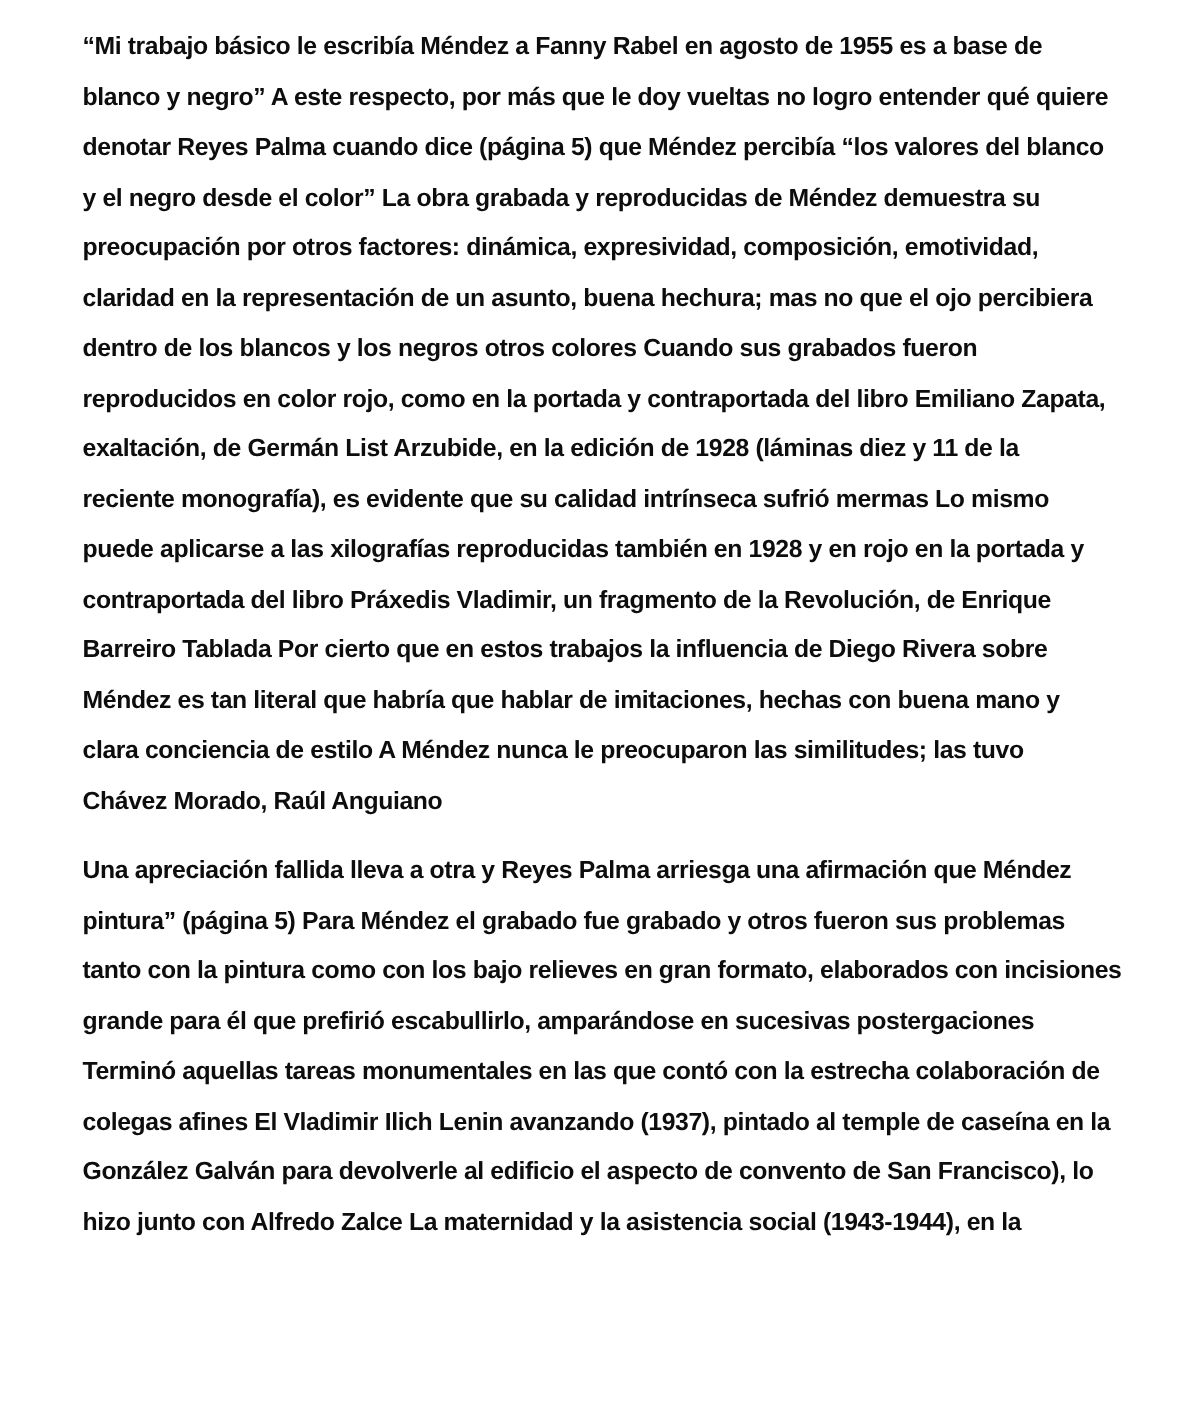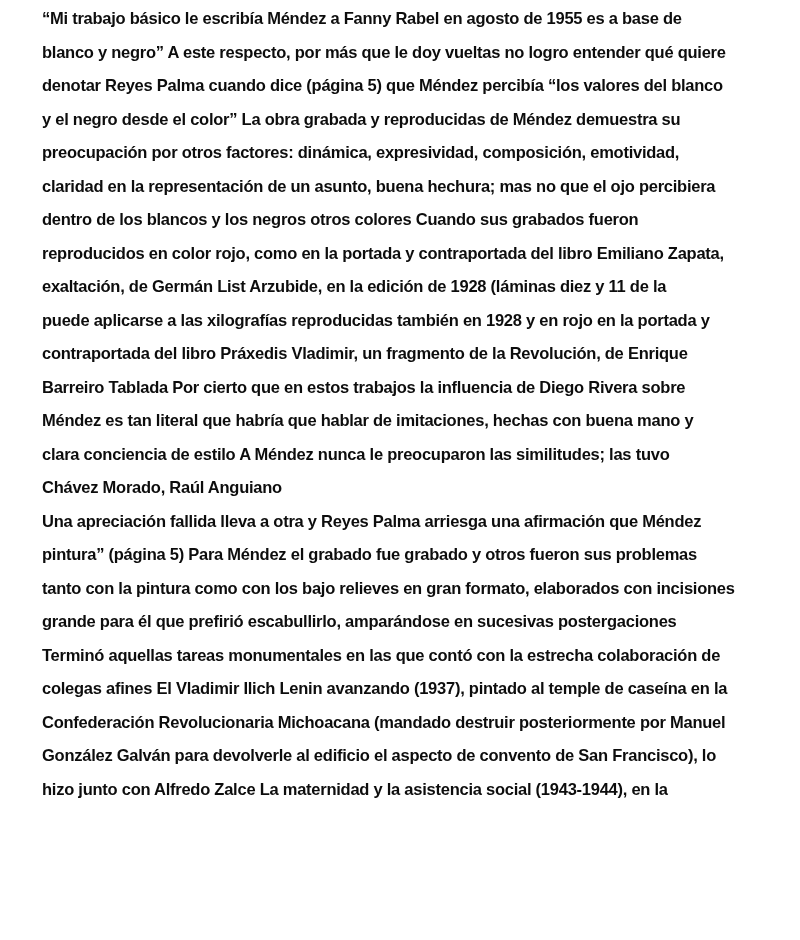--- a/index.html
+++ b/index.html
@@ -18,21 +18,21 @@
     height: 940px;
     padding: 2px 28px 0 42px;
     font-family: "Liberation Sans", "DejaVu Sans", sans-serif;
     font-weight: 700;
     font-size: 16.5px;
     line-height: 33.5px;
     letter-spacing: -0.25px;
     color: #0d0d0d;
   }
   .paragraph {
-    margin: 0;
+    margin: 13px;
     padding: 0;
   }
   .line {
     white-space: nowrap;
   }
 </style>
 </head>
 <body>
 
 <div class="page">
@@ -40,33 +40,33 @@
   <div class="paragraph">
     <div class="line">“Mi trabajo básico le escribía Méndez a Fanny Rabel en agosto de 1955 es a base de</div>
     <div class="line">blanco y negro” A este respecto, por más que le doy vueltas no logro entender qué quiere</div>
     <div class="line">denotar Reyes Palma cuando dice (página 5) que Méndez percibía “los valores del blanco</div>
     <div class="line">y el negro desde el color” La obra grabada y reproducidas de Méndez demuestra su</div>
     <div class="line">preocupación por otros factores: dinámica, expresividad, composición, emotividad,</div>
     <div class="line">claridad en la representación de un asunto, buena hechura; mas no que el ojo percibiera</div>
     <div class="line">dentro de los blancos y los negros otros colores Cuando sus grabados fueron</div>
     <div class="line">reproducidos en color rojo, como en la portada y contraportada del libro Emiliano Zapata,</div>
     <div class="line">exaltación, de Germán List Arzubide, en la edición de 1928 (láminas diez y 11 de la</div>
+    <div class="line">reciente monografía), es evidente que su calidad intrínseca sufrió mermas Lo mismo</div>
     <div class="line">puede aplicarse a las xilografías reproducidas también en 1928 y en rojo en la portada y</div>
     <div class="line">contraportada del libro Práxedis Vladimir, un fragmento de la Revolución, de Enrique</div>
     <div class="line">Barreiro Tablada Por cierto que en estos trabajos la influencia de Diego Rivera sobre</div>
     <div class="line">Méndez es tan literal que habría que hablar de imitaciones, hechas con buena mano y</div>
     <div class="line">clara conciencia de estilo A Méndez nunca le preocuparon las similitudes; las tuvo</div>
     <div class="line">Chávez Morado, Raúl Anguiano</div>
   </div>
 
   <div class="paragraph">
     <div class="line">Una apreciación fallida lleva a otra y Reyes Palma arriesga una afirmación que Méndez</div>
     <div class="line">pintura” (página 5) Para Méndez el grabado fue grabado y otros fueron sus problemas</div>
     <div class="line">tanto con la pintura como con los bajo relieves en gran formato, elaborados con incisiones</div>
     <div class="line">grande para él que prefirió escabullirlo, amparándose en sucesivas postergaciones</div>
     <div class="line">Terminó aquellas tareas monumentales en las que contó con la estrecha colaboración de</div>
     <div class="line">colegas afines El Vladimir Ilich Lenin avanzando (1937), pintado al temple de caseína en la</div>
-    <div class="line">Confederación Revolucionaria Michoacana (mandado destruir posteriormente por Manuel</div>
     <div class="line">González Galván para devolverle al edificio el aspecto de convento de San Francisco), lo</div>
     <div class="line">hizo junto con Alfredo Zalce La maternidad y la asistencia social (1943-1944), en la</div>
   </div>
 
 </div>
 
 </body></html>

